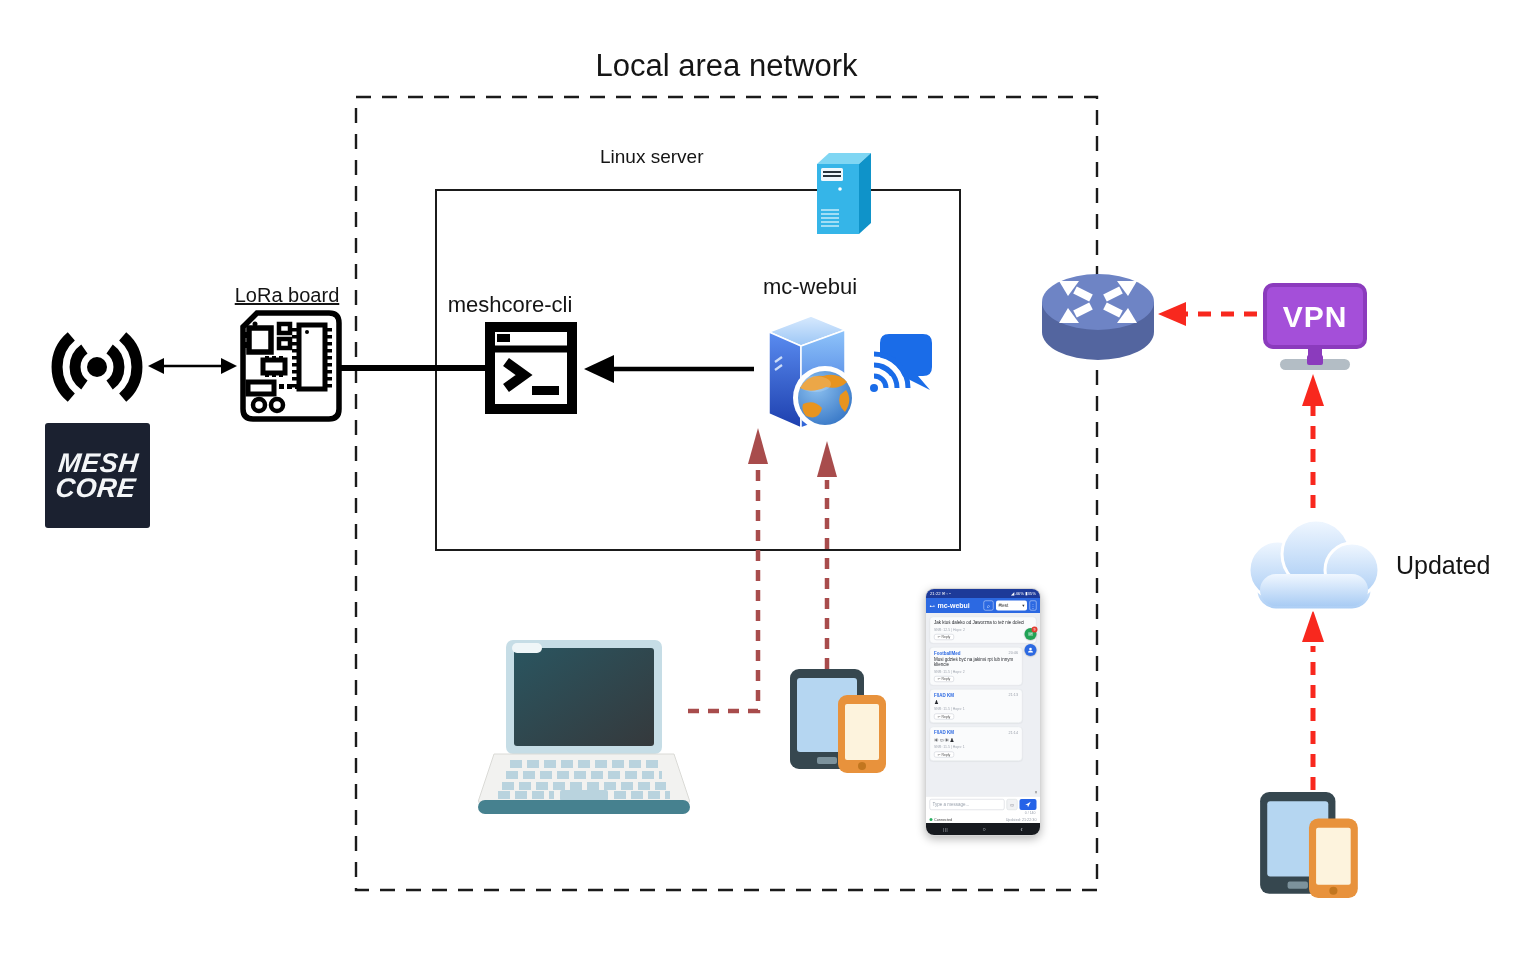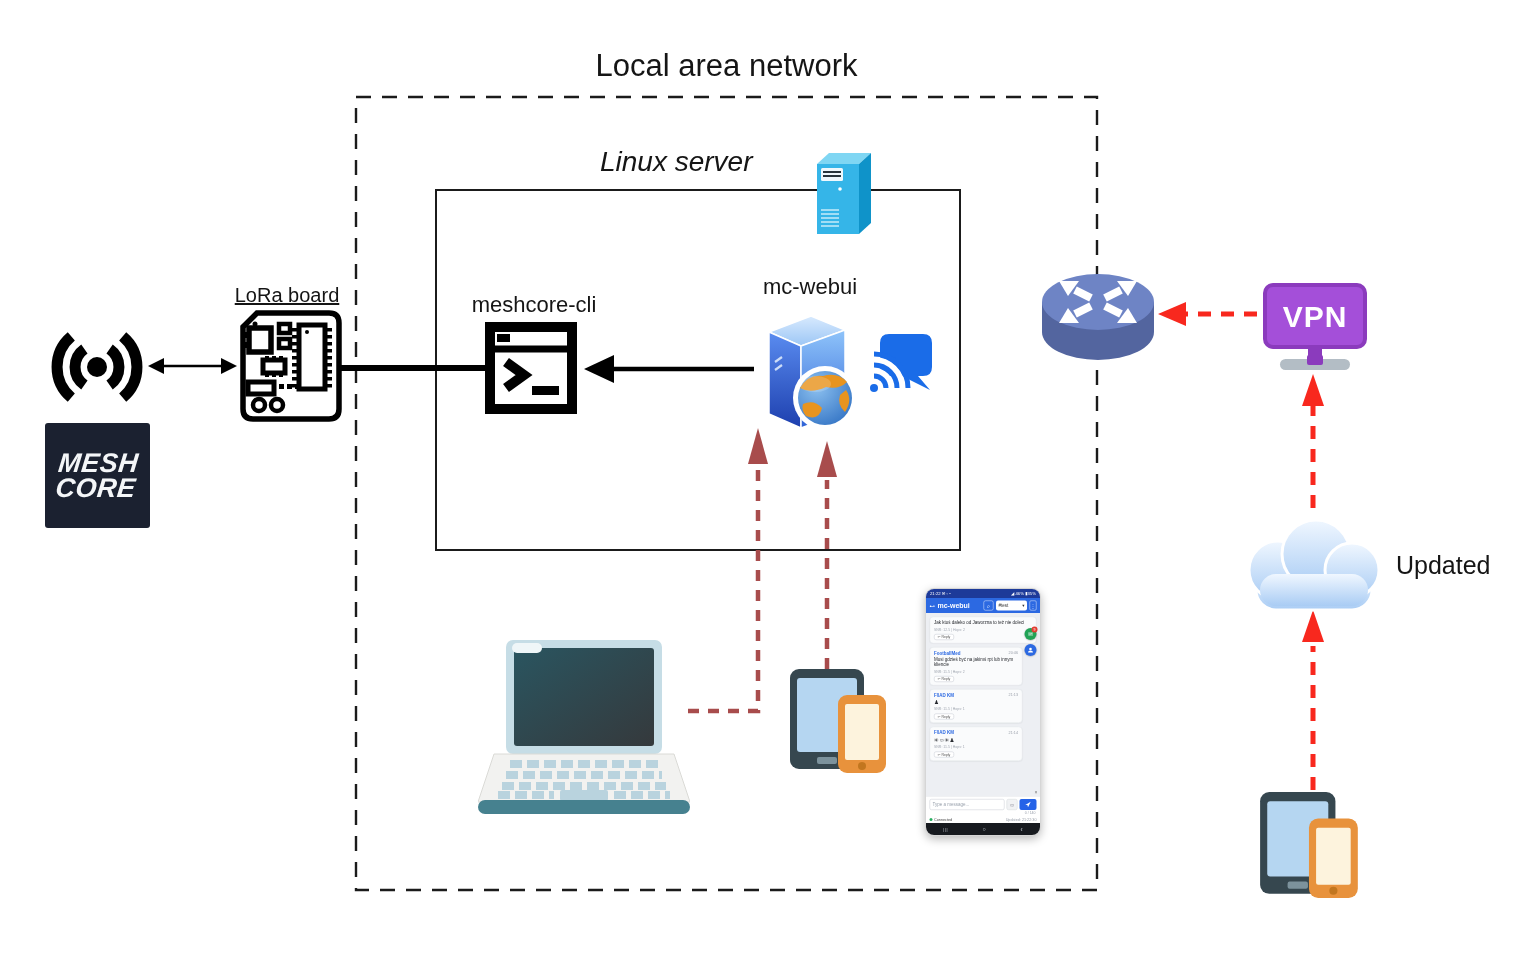--- a/index.html
+++ b/index.html
@@ -115,22 +115,22 @@
       <polygon points="1313,374 1302,406 1324,406" fill="#f8281e"></polygon>
     </g>
 
     <g>
       <line x1="1313" y1="790" x2="1313" y2="646" stroke="#f8281e" stroke-width="5" stroke-dasharray="13 10"></line>
       <polygon points="1313,610 1302,642 1324,642" fill="#f8281e"></polygon>
     </g>
   </svg>
 
   <div class="lbl center" style="left:356px;top:48px;width:741px;font-size:31px;">Local area network</div>
-  <div class="lbl" style="left:600px;top:146px;font-size:28px;font-style:italic;">Linux server</div>
-  <div class="lbl center" style="left:448px;top:292px;width:172px;font-size:22px;">meshcore-cli</div>
+  <div class="lbl" style="left:600px;top:146px;font-size:19px;">Linux server</div>
+  <div class="lbl center" style="left:424px;top:292px;width:172px;font-size:22px;">meshcore-cli</div>
   <div class="lbl center" style="left:744px;top:274px;width:132px;font-size:22px;">mc-webui</div>
   <div class="lbl center" style="left:226px;top:284px;width:122px;font-size:20px;text-decoration:underline;">LoRa board</div>
   <div class="lbl" style="left:1396px;top:551px;font-size:25px;">Updated</div>
 
   <svg class="abs" style="left:45px;top:327px" width="105" height="80" viewBox="0 0 105 80">
     <circle cx="52" cy="40" r="10" fill="#000"></circle>
     <path d="M39.4,58 A22,22 0 0 1 39.4,22" fill="none" stroke="#000" stroke-width="11"></path>
     <path d="M26.3,70.6 A40,40 0 0 1 26.3,9.4" fill="none" stroke="#000" stroke-width="11"></path>
     <path d="M64.6,58 A22,22 0 0 0 64.6,22" fill="none" stroke="#000" stroke-width="11"></path>
     <path d="M77.7,70.6 A40,40 0 0 0 77.7,9.4" fill="none" stroke="#000" stroke-width="11"></path>

